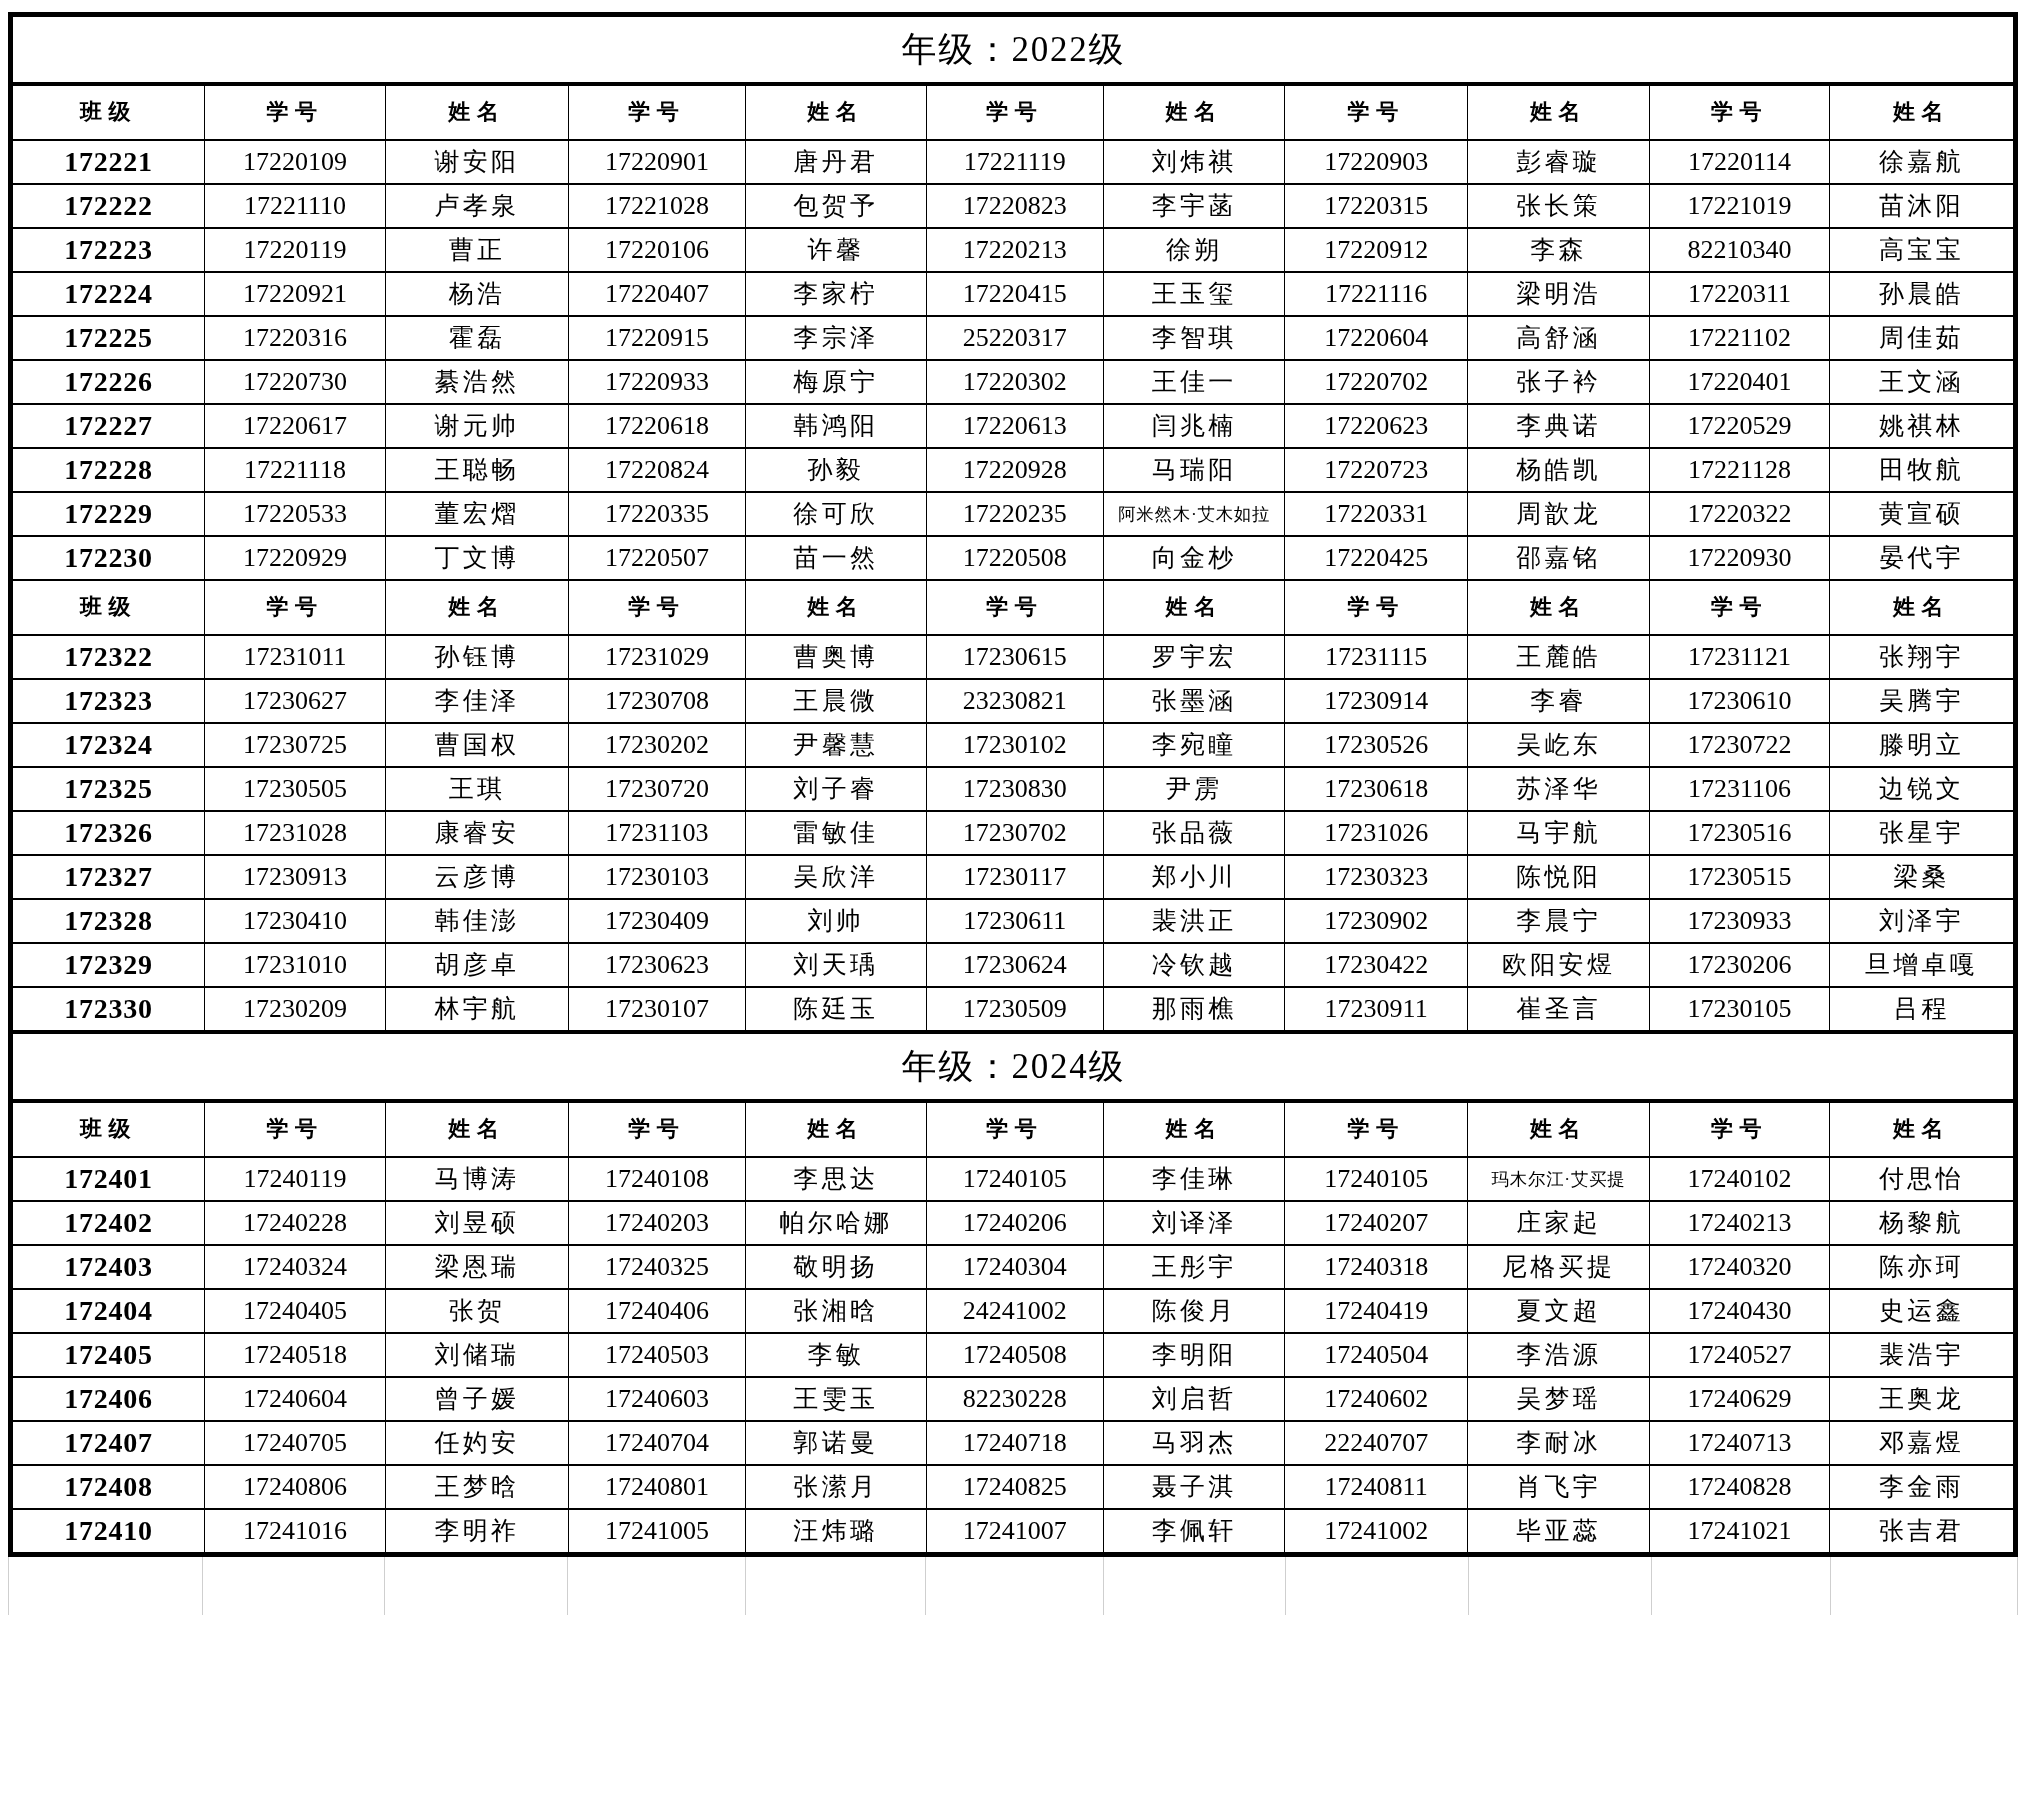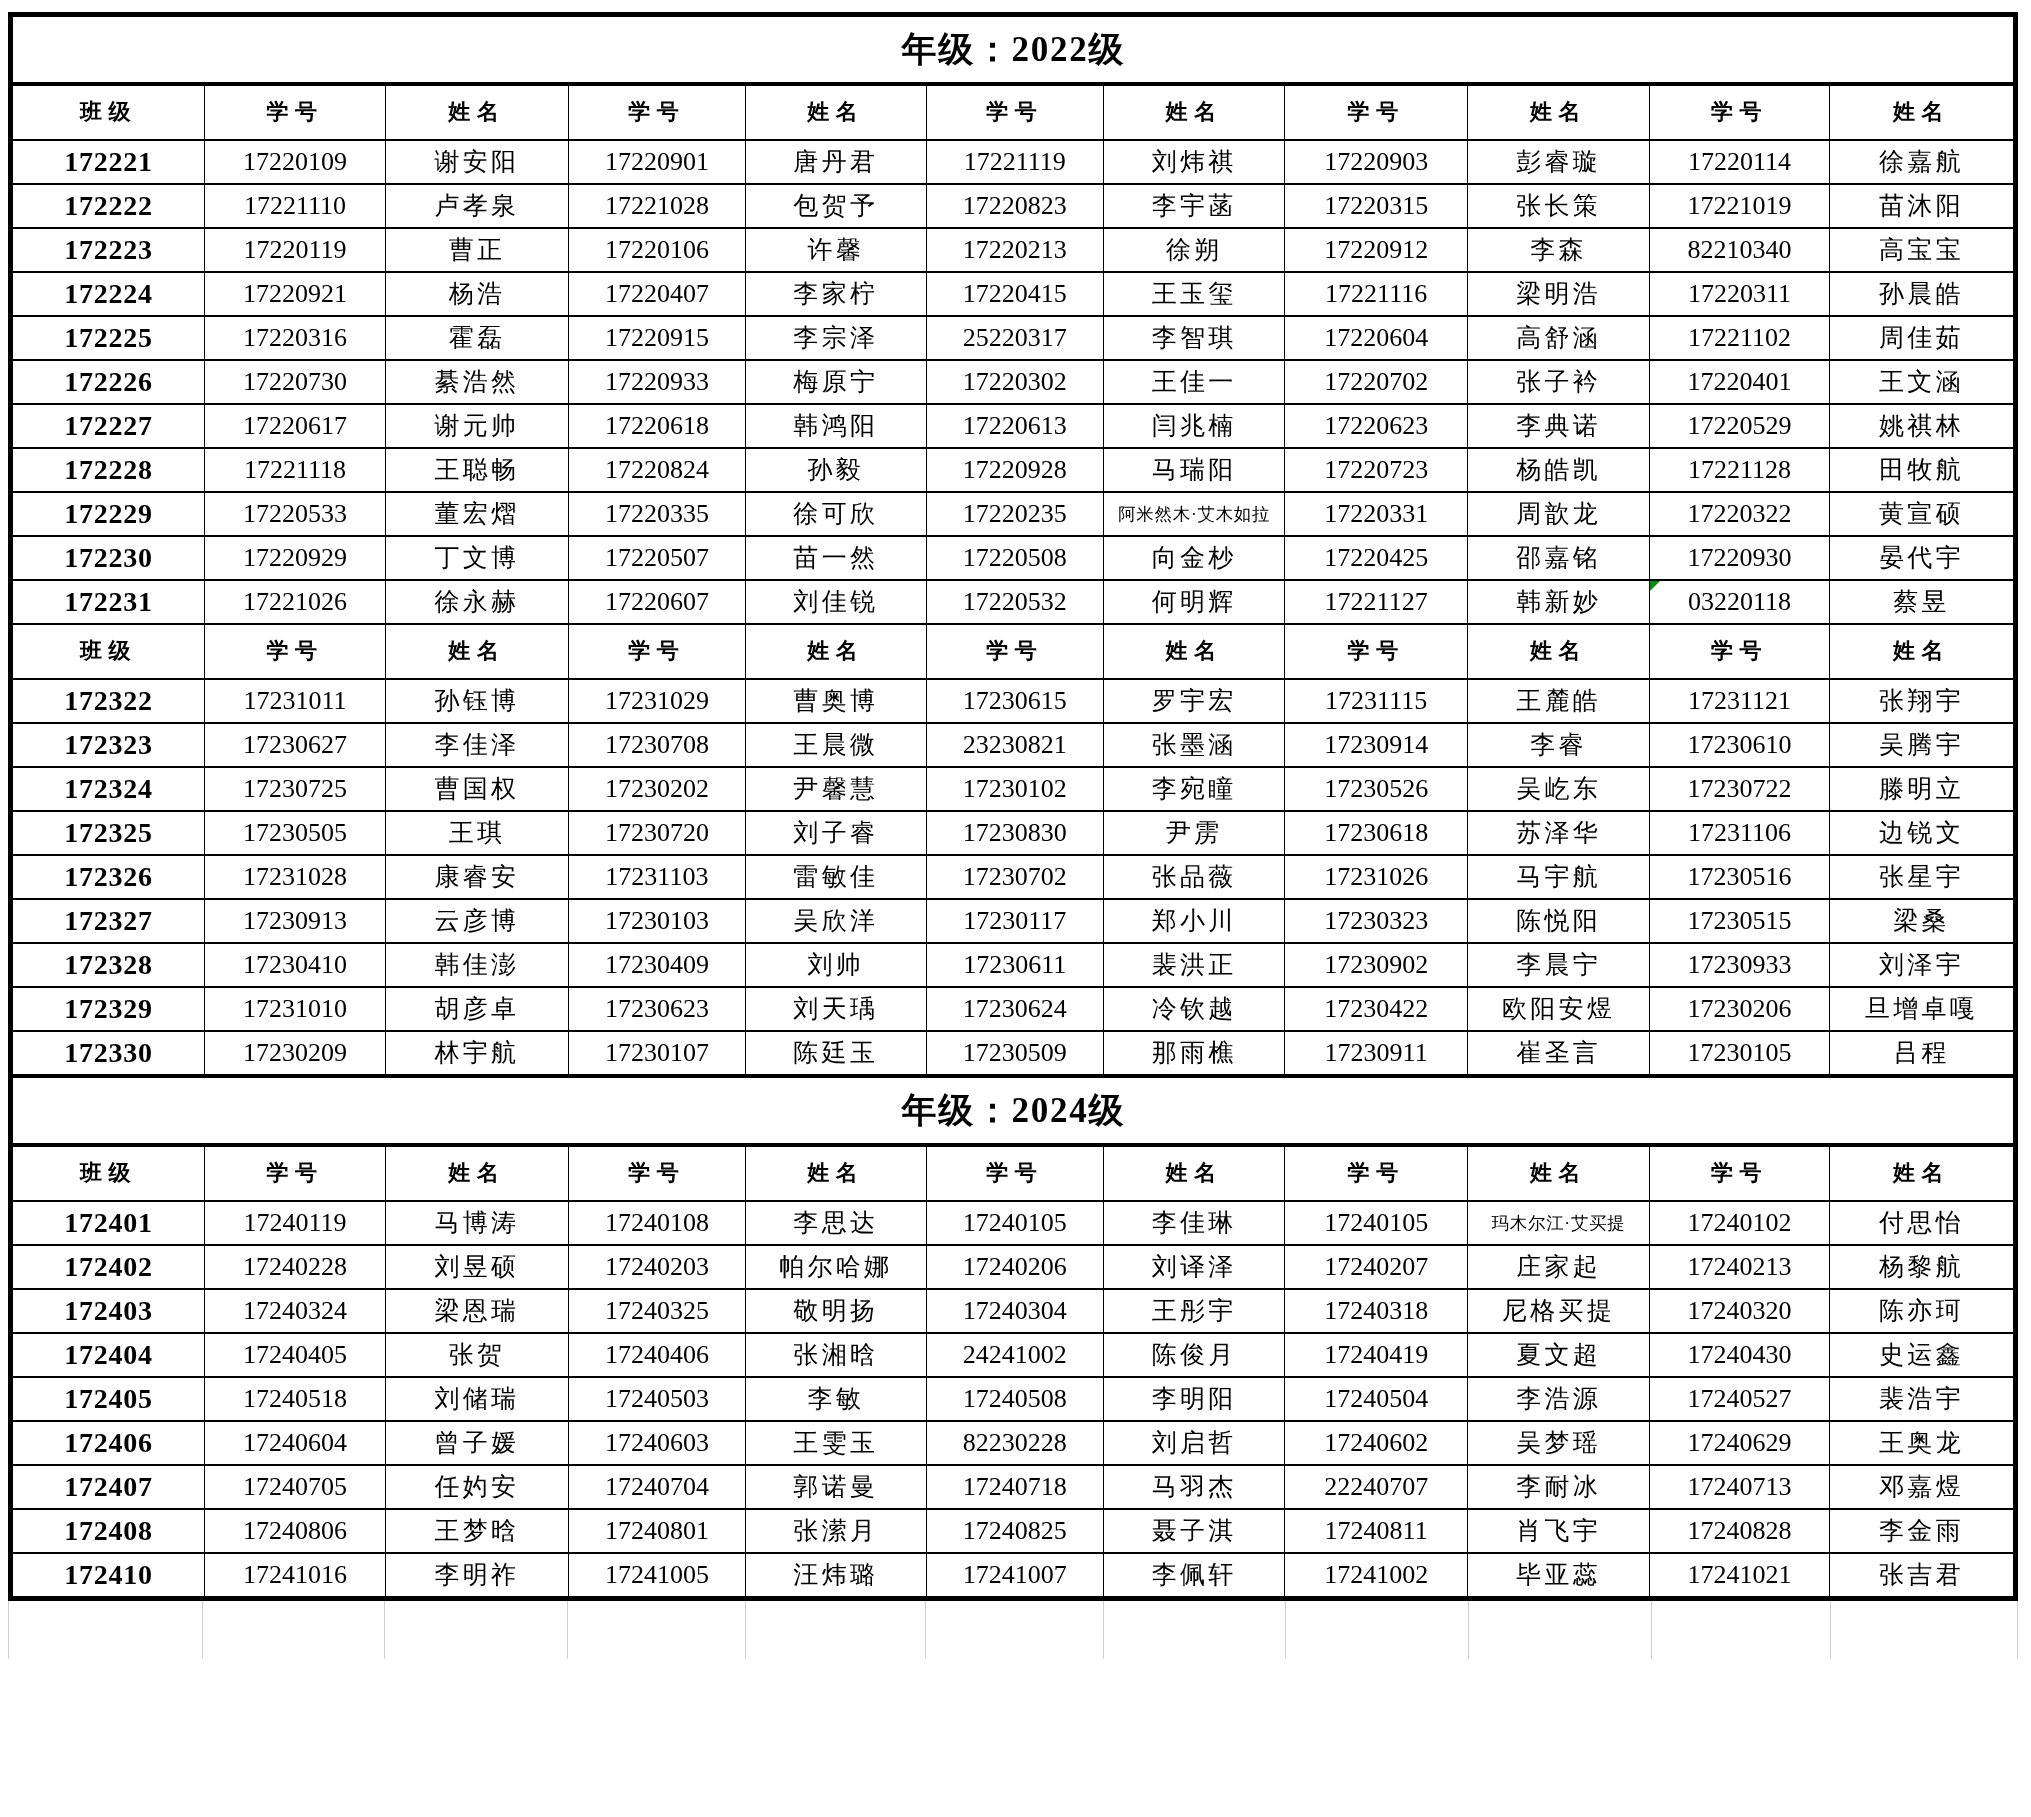--- a/index.html
+++ b/index.html
@@ -27,21 +27,21 @@
     overflow:hidden;
     white-space:nowrap;
     padding:0;
   }
   
   tr.title-row td{
     height:65px;
     border-bottom:4.2px solid #000;
     border-top:4.2px solid #000;
     font-size:35px;
-    font-weight:bold;
+    font-weight:normal;
     letter-spacing:1.7px;
     background:#ffffff;
   }
   
   tr.header-row td{
     height:53px;
     font-size:22px;
     font-weight:bold;
     letter-spacing:6.6px;
     border:1.2px solid #000;
@@ -252,33 +252,20 @@
           <td class="name-cell">丁文博</td>
           <td class="sid-cell">17220507</td>
           <td class="name-cell">苗一然</td>
           <td class="sid-cell">17220508</td>
           <td class="name-cell">向金杪</td>
           <td class="sid-cell">17220425</td>
           <td class="name-cell">邵嘉铭</td>
           <td class="sid-cell">17220930</td>
           <td class="name-cell">晏代宇</td>
         </tr>
-        <tr class="data-row">
-          <td class="class-cell">172231</td>
-          <td class="sid-cell">17221026</td>
-          <td class="name-cell">徐永赫</td>
-          <td class="sid-cell">17220607</td>
-          <td class="name-cell">刘佳锐</td>
-          <td class="sid-cell">17220532</td>
-          <td class="name-cell">何明辉</td>
-          <td class="sid-cell">17221127</td>
-          <td class="name-cell">韩新妙</td>
-          <td class="sid-cell">03220118<span class="green-tri"></span></td>
-          <td class="name-cell">蔡昱</td>
-        </tr>
       </tbody>
       <tbody>
         <tr class="header-row">
           <td>班级</td>
           <td>学号</td>
           <td>姓名</td>
           <td>学号</td>
           <td>姓名</td>
           <td>学号</td>
           <td>姓名</td>

